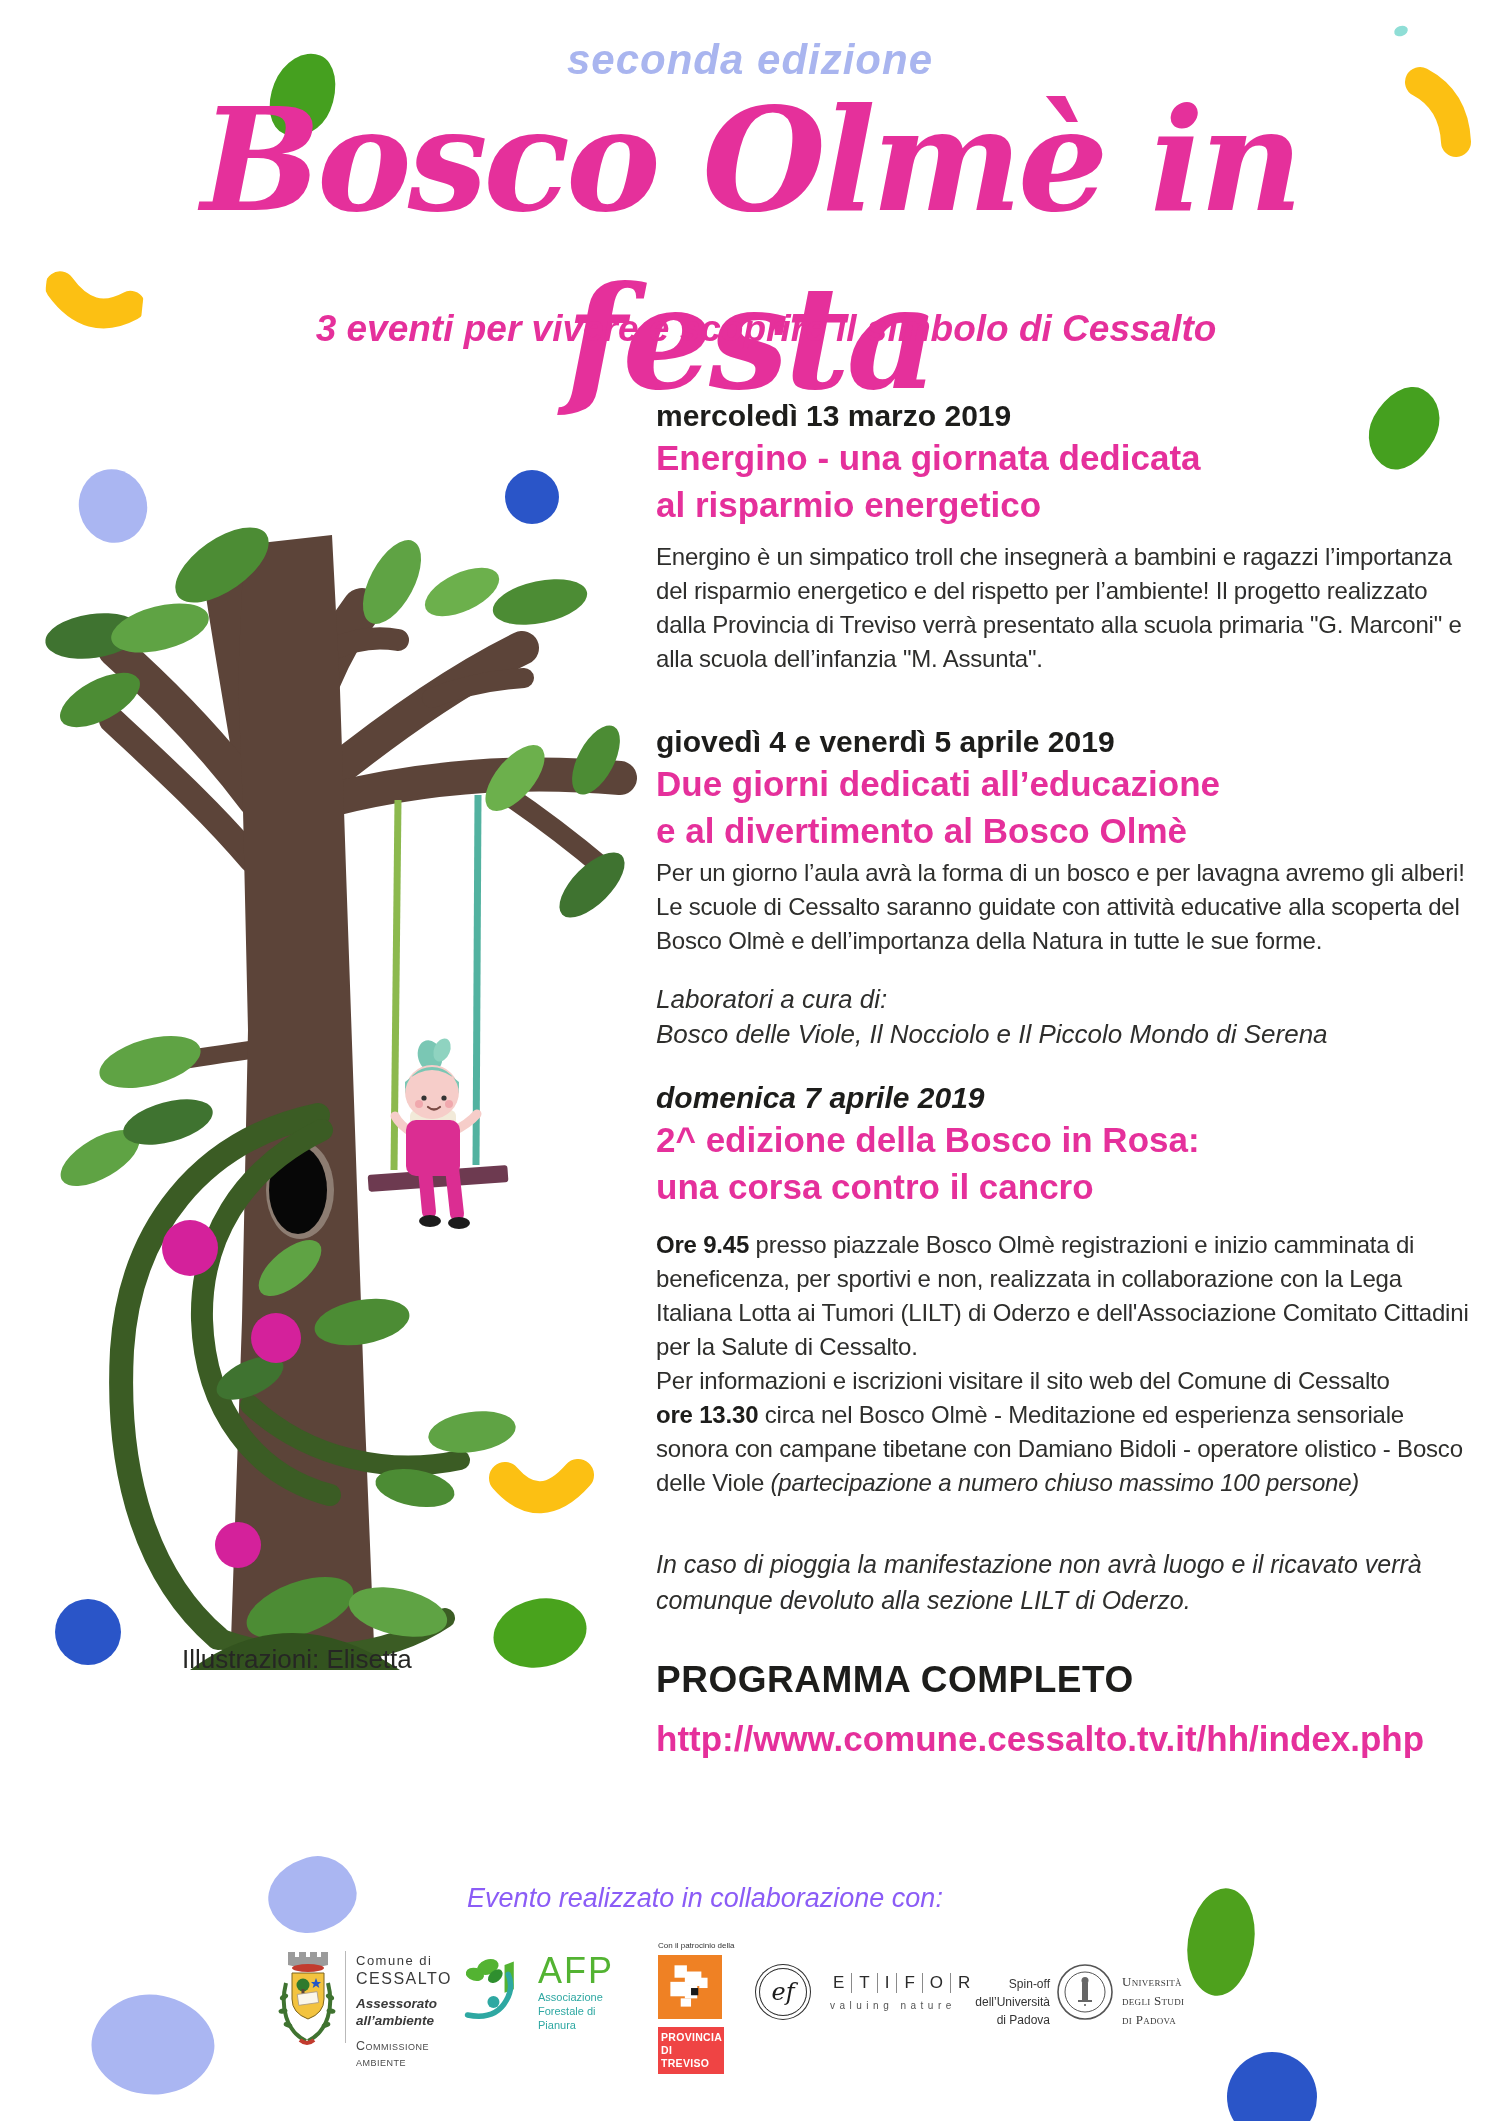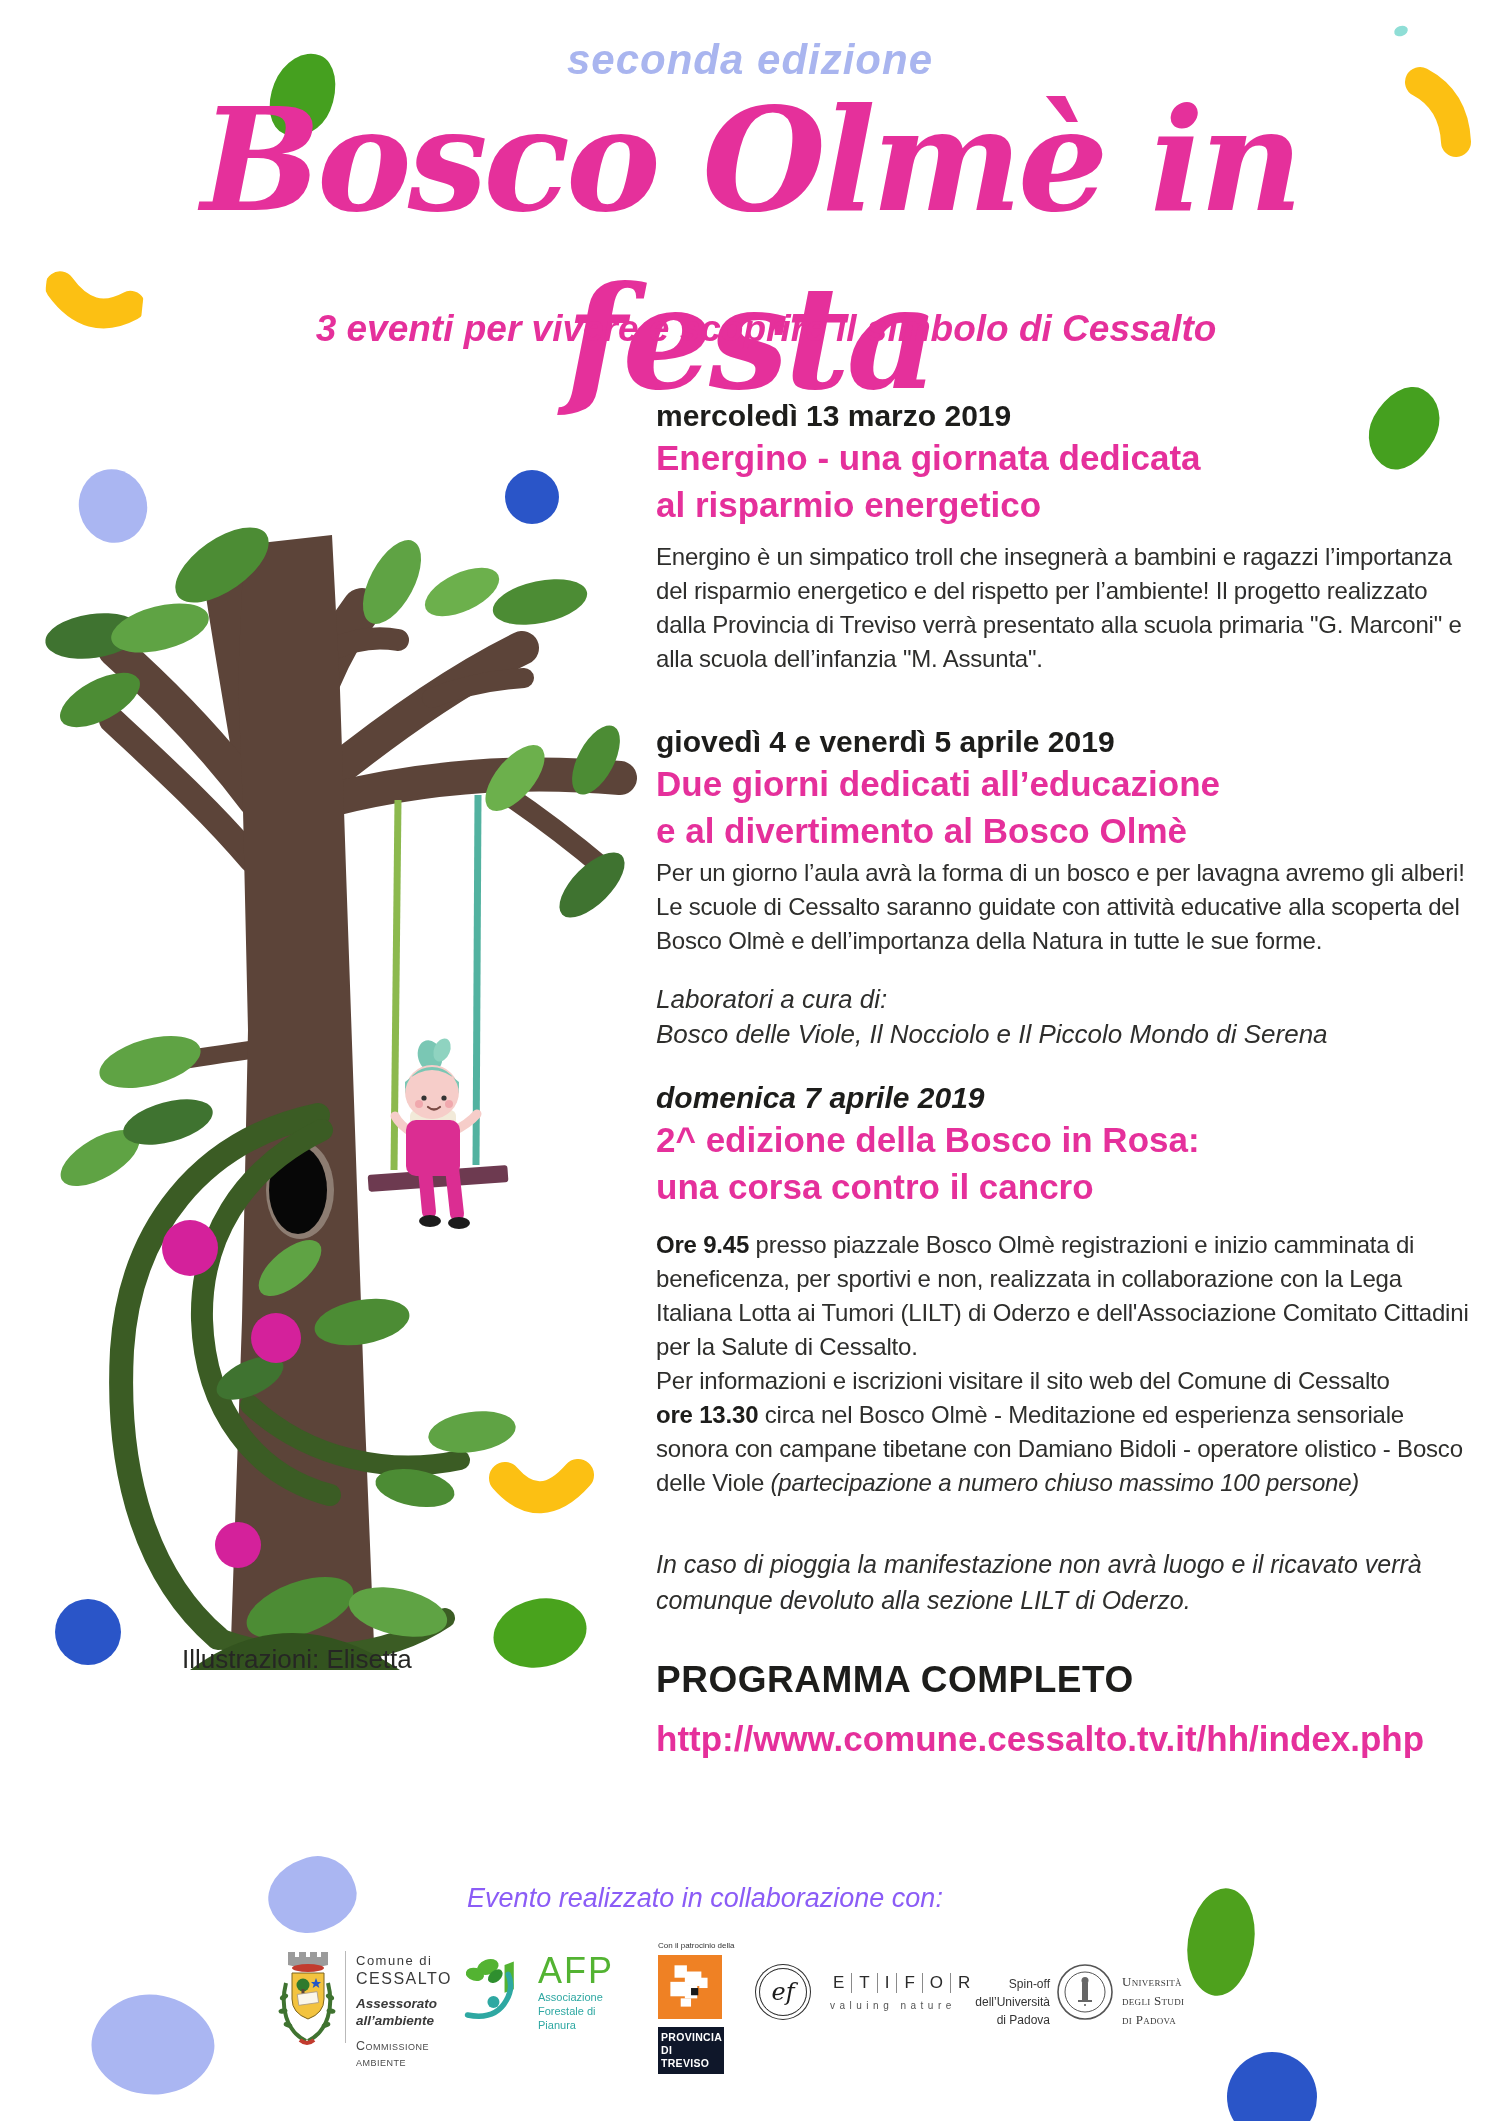--- a/index.html
+++ b/index.html
@@ -72,21 +72,21 @@
   .comune-dept{font-size:13.5px;font-style:italic;font-weight:bold;margin-top:8px;line-height:1.25;}
   .comune-comm{font-variant:small-caps;font-size:12.5px;letter-spacing:0.5px;margin-top:8px;line-height:1.3;color:#4a4a4a;}
   
   .afp{left:462px;top:18px;display:flex;}
   .afp-right{margin-left:2px;}
   .afp-abbr{font-size:36px;line-height:36px;color:var(--afp-green);letter-spacing:2px;font-weight:500;}
   .afp-name{font-size:11px;line-height:1.25;color:var(--afp-teal);margin-top:2px;}
   
   .provincia{left:658px;top:6px;width:66px;}
   .patronage{font-size:8px;color:#333;white-space:nowrap;margin-bottom:5px;}
-  .prov-label{margin-top:4px;background:#0f172a;color:#fff;font-weight:bold;font-size:10.5px;
+  .prov-label{margin-top:4px;background:#ef4444;color:#fff;font-weight:bold;font-size:10.5px;
     line-height:1.25;padding:4px 3px;letter-spacing:0.3px;}
   
   .etifor{left:756px;top:30px;display:flex;align-items:center;}
   .etifor-text{margin-left:16px;}
   .etifor-letters{display:flex;align-items:center;color:#2b2b2b;font-size:17px;font-weight:500;}
   .etifor-letters span{padding:0 7px;border-right:1px solid #8a8a8a;line-height:20px;}
   .etifor-letters span:last-child{border-right:none;}
   .etifor-tagline{font-size:10px;letter-spacing:4.5px;color:#555;margin-top:7px;padding-left:4px;}
   .ef-circle{width:46px;height:46px;border-radius:50%;border:1.5px solid #2e2e2e;
     box-shadow:0 0 0 3px #fff,0 0 0 4px #2e2e2e;display:flex;align-items:center;justify-content:center;

